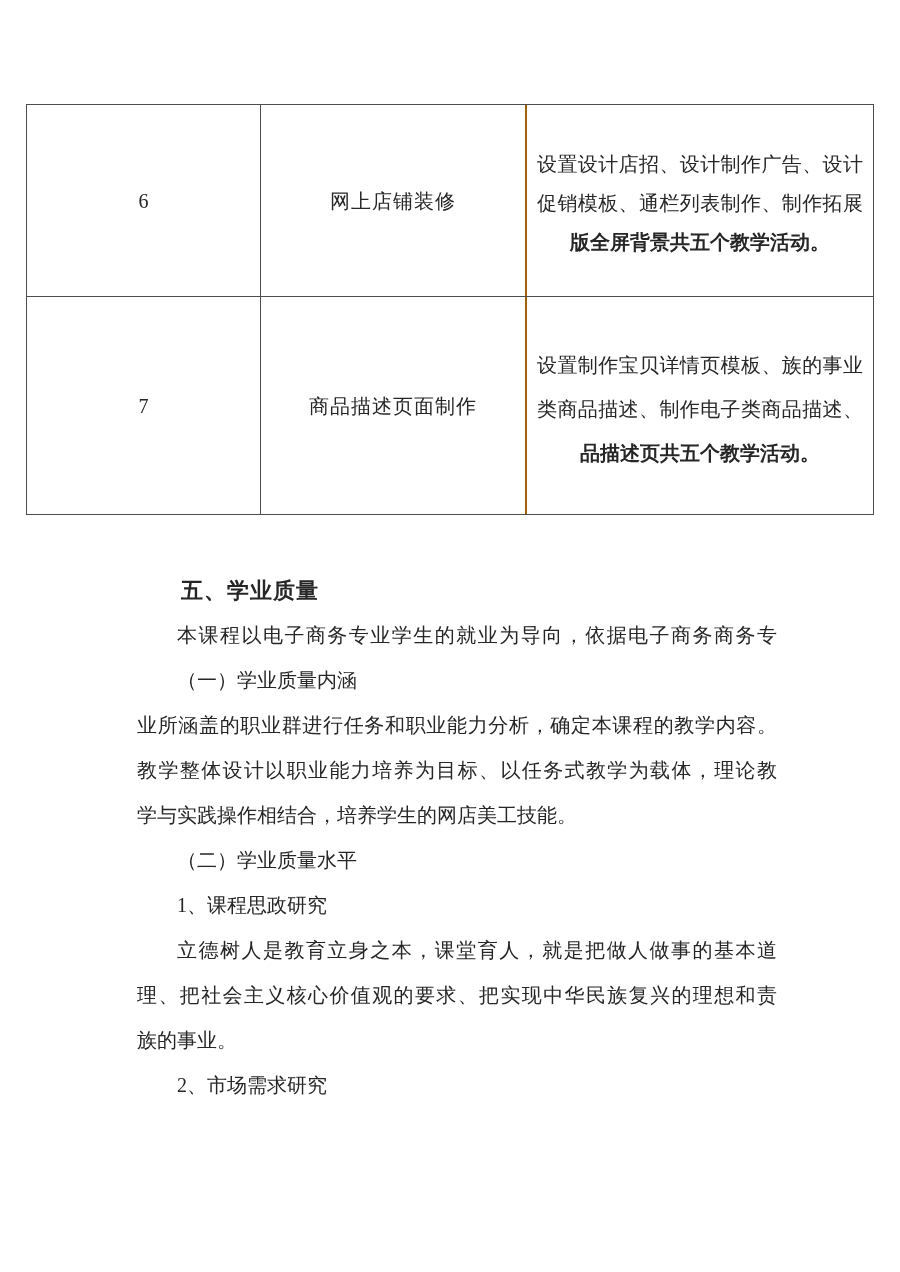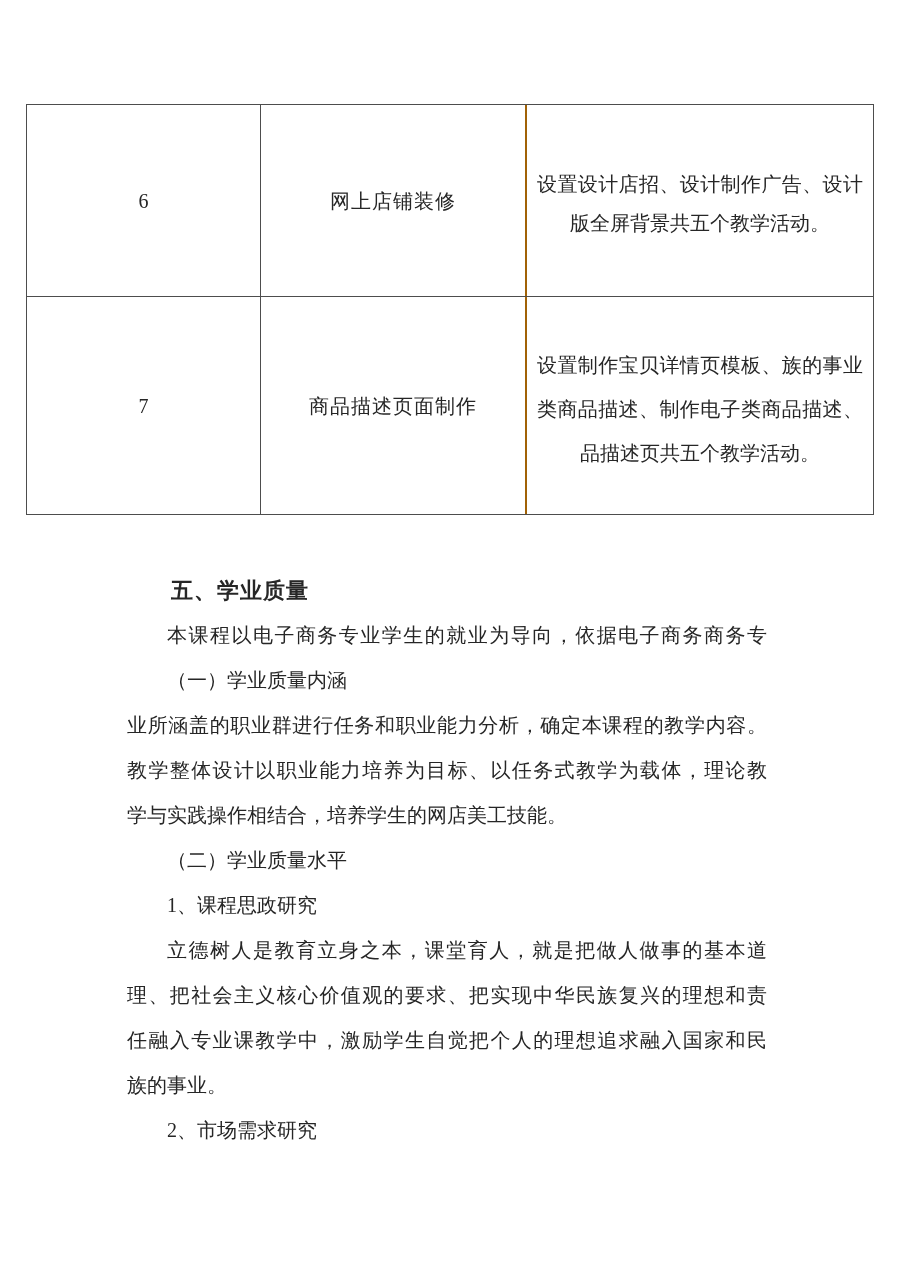--- a/index.html
+++ b/index.html
@@ -41,26 +41,26 @@
     align-items: stretch;
     padding: 6px 10px 0 10px;
   }
   .desc-line {
     font-size: 20px;
     overflow: hidden;
   }
   .r6 .desc-line { height: 39px; line-height: 39px; }
   .r7 .desc-line { height: 44px; line-height: 44px; }
   .just { text-align: justify; text-align-last: justify; }
-  .cent { text-align: center; text-align-last: center; }
+  .cent { text-align: center; text-align-last: center; font-weight: bold; }
 
   
   .body-text {
     position: absolute;
-    left: 127px;
+    left: 137px;
     top: 568px;
     width: 640px;
   }
   .tline {
     height: 45px;
     line-height: 45px;
     font-size: 20px;
     overflow: hidden;
   }
   .h-bold {
@@ -81,20 +81,21 @@
 
     <div class="t-row r6">
       <div class="t-cell c-num">
         <span>6</span>
       </div>
       <div class="t-cell c-task">
         <span>网上店铺装修</span>
       </div>
       <div class="t-cell c-desc">
         <div class="desc-line just">设置设计店招、设计制作广告、设计</div>
+        <div class="desc-line just">促销模板、通栏列表制作、制作拓展</div>
         <div class="desc-line cent">版全屏背景共五个教学活动。</div>
       </div>
     </div>
 
     <div class="t-row r7">
       <div class="t-cell c-num">
         <span>7</span>
       </div>
       <div class="t-cell c-task">
         <span>商品描述页面制作</span>
@@ -118,20 +119,19 @@
     <div class="tline jline">业所涵盖的职业群进行任务和职业能力分析，确定本课程的教学内容。</div>
     <div class="tline jline">教学整体设计以职业能力培养为目标、以任务式教学为载体，理论教</div>
     <div class="tline">学与实践操作相结合，培养学生的网店美工技能。</div>
 
     <div class="tline ind">（二）学业质量水平</div>
 
     <div class="tline ind">1、课程思政研究</div>
 
     <div class="tline ind jline">立德树人是教育立身之本，课堂育人，就是把做人做事的基本道</div>
     <div class="tline jline">理、把社会主义核心价值观的要求、把实现中华民族复兴的理想和责</div>
-    <div class="tline jline">任融入专业课教学中，激励学生自觉把个人的理想追求融入国家和民</div>
     <div class="tline">族的事业。</div>
 
     <div class="tline ind">2、市场需求研究</div>
 
   </div>
 
 </div>
 
 </body></html>

